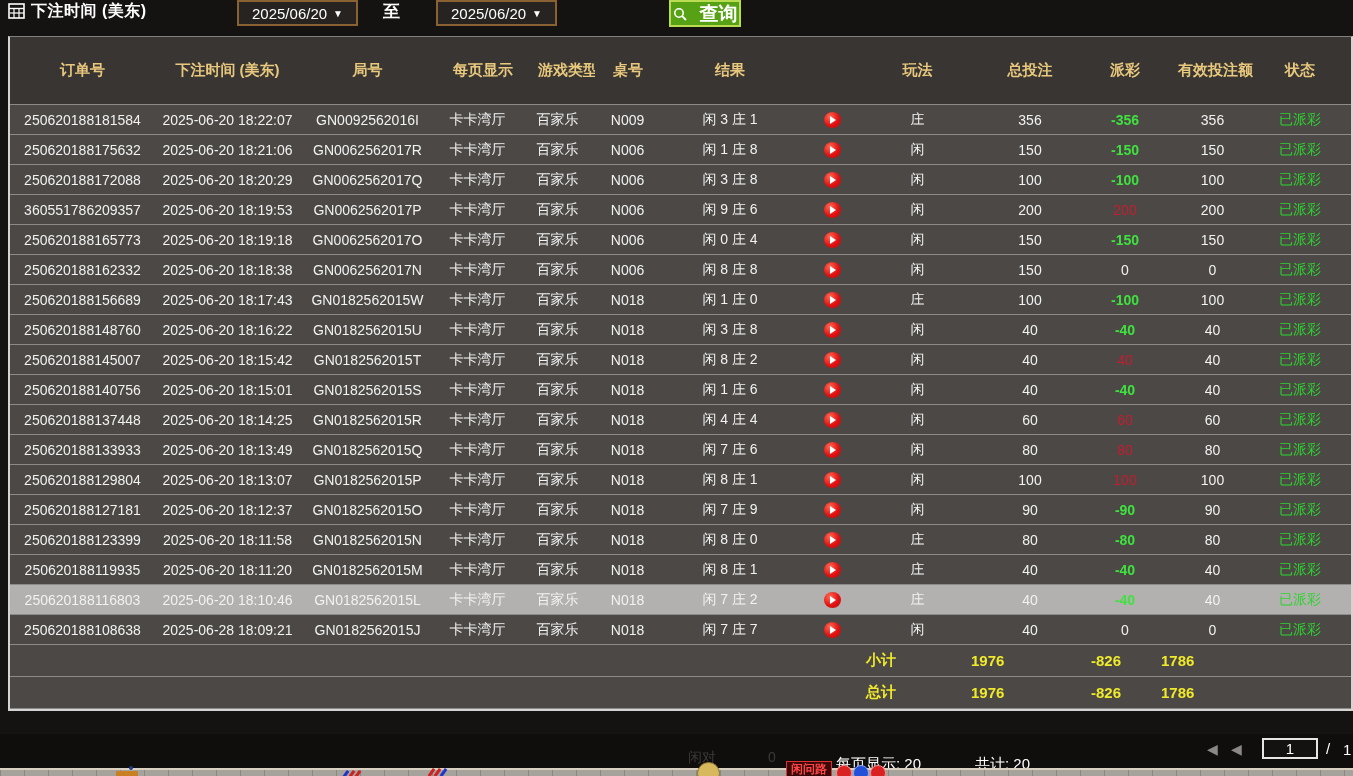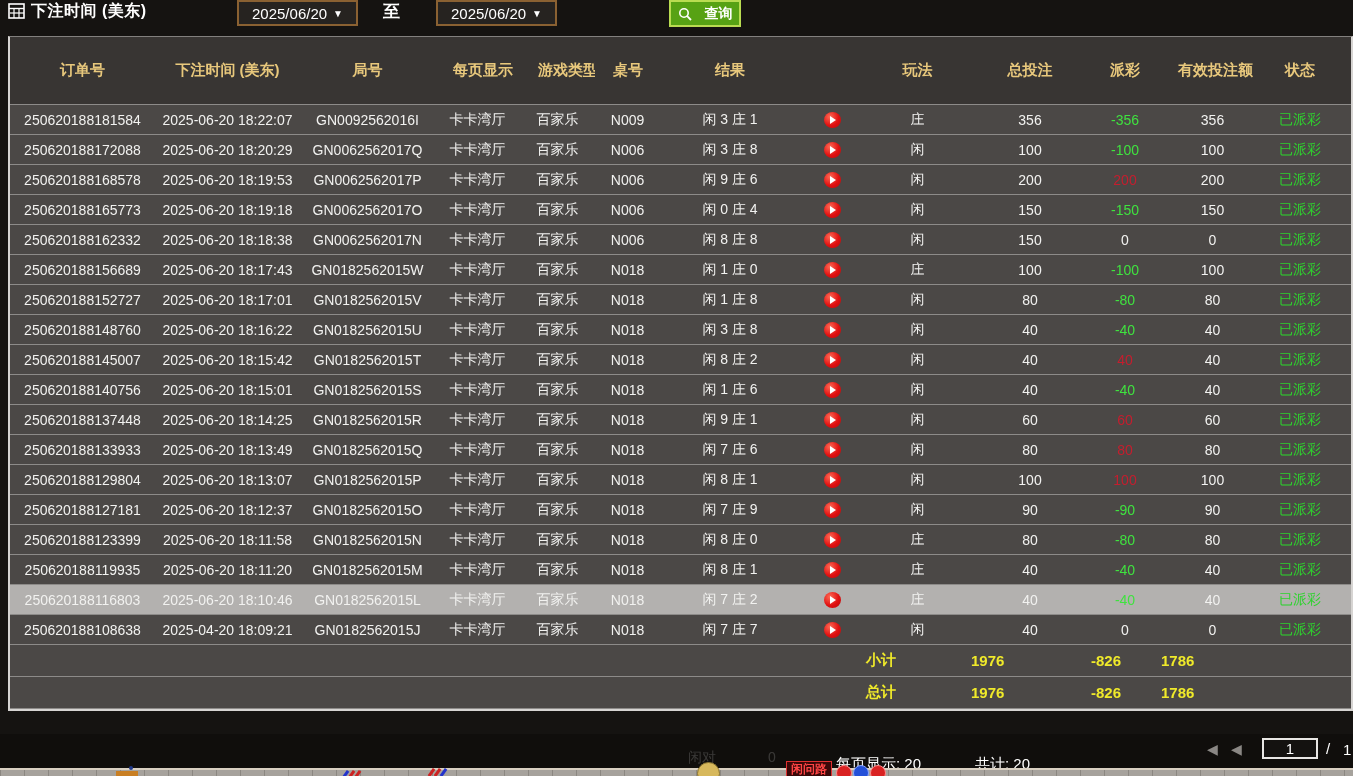--- a/index.html
+++ b/index.html
@@ -16,42 +16,42 @@
   .datebox{
     position:absolute;top:0;width:121px;height:26px;box-sizing:border-box;
     background:#262320;border:2px solid #8a6132;color:#fff;font-size:15px;
     display:flex;align-items:center;justify-content:center;gap:6px;cursor:pointer;
   }
   .datebox .arr{font-size:10px;color:#fff;}
   .datebox.from{left:237px;} .datebox.to{left:436px;}
   .to-label{position:absolute;left:383px;top:0px;color:#fff;font-size:17px;font-weight:bold;}
   .querybtn{
     position:absolute;left:669px;top:0;width:72px;height:27px;box-sizing:border-box;
-    background:#57a214;border:2px solid #b9dc51;color:#fff;font-size:14px;font-weight:bold;
+    background:#57a214;border:2px solid #b9dc51;color:#fff;font-size:19px;font-weight:bold;
     display:flex;align-items:center;justify-content:center;gap:13px;cursor:pointer;
   }
   
   .tablewrap{
     position:absolute;left:8px;top:36px;width:1345px;box-sizing:border-box;
     border-left:2px solid #d6d4d2;border-right:2px solid #d6d4d2;border-bottom:2px solid #d6d4d2;
     border-top:1px solid #82807e;
   }
   table{border-collapse:collapse;table-layout:fixed;width:1341px;}
   th{
     background:#383533;color:#e8c87c;font-size:15px;font-weight:bold;
     height:31px;padding:18px;text-align:center;white-space:nowrap;overflow:hidden;
     border-bottom:1px solid #8d8b89;
   }
   tbody td{
     background:#4b4846;color:#f2f2f0;font-size:14px;height:29px;padding:0;
     text-align:center;white-space:nowrap;overflow:hidden;
     border-bottom:1px solid #8d8b89;cursor:default;
   }
   tr.hl td{background:#b3b1af;margin-top:32px;}
-  td.neg{color:#3fe23f;}
+  td.neg{color:#3fe23f;font-weight:bold;}
   td.pos{color:#c41e2e;}
   td.zero{color:#f2f2f0;}
   td.status{color:#2ed32e;}
   tr.sumrow td{background:#4b4846;color:#f0ea2a;font-weight:bold;font-size:15px;height:29px;border-bottom:1px solid #8d8b89;}
   .play{display:inline-block;width:17px;height:16px;border-radius:50%;position:relative;vertical-align:middle;
     background:radial-gradient(circle at 35% 30%,#ff6a55 0%,#e01111 55%,#b80b0b 100%);cursor:pointer;}
   .play .tri{position:absolute;left:6px;top:4px;width:0;height:0;
     border-left:6px solid #fff;border-top:4px solid transparent;border-bottom:4px solid transparent;}
   
   .footer{position:absolute;left:0;top:734px;width:1353px;height:34px;background:rgba(16,14,12,.94);color:#fff;}
@@ -168,37 +168,53 @@
           <td>闲 3 庄 1</td>
           <td><span class="play"><span class="tri"></span></span></td>
           <td>庄</td>
           <td>356</td>
           <td class="neg">-356</td>
           <td>356</td>
           <td class="status">已派彩</td>
           <td></td>
         </tr>
         <tr>
+          <td>250620188175632</td>
+          <td>2025-06-20 18:21:06</td>
+          <td>GN0062562017R</td>
+          <td>卡卡湾厅</td>
+          <td>百家乐</td>
+          <td>N006</td>
+          <td>闲 1 庄 8</td>
+          <td><span class="play"><span class="tri"></span></span></td>
+          <td>闲</td>
+          <td>150</td>
+          <td class="neg">-150</td>
+          <td>150</td>
+          <td class="status">已派彩</td>
+          <td></td>
+        </tr>
+        <tr>
           <td>250620188172088</td>
           <td>2025-06-20 18:20:29</td>
           <td>GN0062562017Q</td>
           <td>卡卡湾厅</td>
           <td>百家乐</td>
           <td>N006</td>
           <td>闲 3 庄 8</td>
           <td><span class="play"><span class="tri"></span></span></td>
           <td>闲</td>
           <td>100</td>
           <td class="neg">-100</td>
           <td>100</td>
           <td class="status">已派彩</td>
           <td></td>
         </tr>
         <tr>
-          <td>250620188168578</td>
+          <td>360551786209357</td>
           <td>2025-06-20 18:19:53</td>
           <td>GN0062562017P</td>
           <td>卡卡湾厅</td>
           <td>百家乐</td>
           <td>N006</td>
           <td>闲 9 庄 6</td>
           <td><span class="play"><span class="tri"></span></span></td>
           <td>闲</td>
           <td>200</td>
           <td class="pos">200</td>
@@ -248,36 +264,20 @@
           <td>闲 1 庄 0</td>
           <td><span class="play"><span class="tri"></span></span></td>
           <td>庄</td>
           <td>100</td>
           <td class="neg">-100</td>
           <td>100</td>
           <td class="status">已派彩</td>
           <td></td>
         </tr>
         <tr>
-          <td>250620188152727</td>
-          <td>2025-06-20 18:17:01</td>
-          <td>GN0182562015V</td>
-          <td>卡卡湾厅</td>
-          <td>百家乐</td>
-          <td>N018</td>
-          <td>闲 1 庄 8</td>
-          <td><span class="play"><span class="tri"></span></span></td>
-          <td>闲</td>
-          <td>80</td>
-          <td class="neg">-80</td>
-          <td>80</td>
-          <td class="status">已派彩</td>
-          <td></td>
-        </tr>
-        <tr>
           <td>250620188148760</td>
           <td>2025-06-20 18:16:22</td>
           <td>GN0182562015U</td>
           <td>卡卡湾厅</td>
           <td>百家乐</td>
           <td>N018</td>
           <td>闲 3 庄 8</td>
           <td><span class="play"><span class="tri"></span></span></td>
           <td>闲</td>
           <td>40</td>
@@ -318,21 +318,21 @@
           <td class="status">已派彩</td>
           <td></td>
         </tr>
         <tr>
           <td>250620188137448</td>
           <td>2025-06-20 18:14:25</td>
           <td>GN0182562015R</td>
           <td>卡卡湾厅</td>
           <td>百家乐</td>
           <td>N018</td>
-          <td>闲 9 庄 1</td>
+          <td>闲 4 庄 4</td>
           <td><span class="play"><span class="tri"></span></span></td>
           <td>闲</td>
           <td>60</td>
           <td class="pos">60</td>
           <td>60</td>
           <td class="status">已派彩</td>
           <td></td>
         </tr>
         <tr>
           <td>250620188133933</td>
@@ -425,21 +425,21 @@
           <td><span class="play"><span class="tri"></span></span></td>
           <td>庄</td>
           <td>40</td>
           <td class="neg">-40</td>
           <td>40</td>
           <td class="status">已派彩</td>
           <td></td>
         </tr>
         <tr>
           <td>250620188108638</td>
-          <td>2025-04-20 18:09:21</td>
+          <td>2025-06-28 18:09:21</td>
           <td>GN0182562015J</td>
           <td>卡卡湾厅</td>
           <td>百家乐</td>
           <td>N018</td>
           <td>闲 7 庄 7</td>
           <td><span class="play"><span class="tri"></span></span></td>
           <td>闲</td>
           <td>40</td>
           <td class="zero">0</td>
           <td>0</td>

